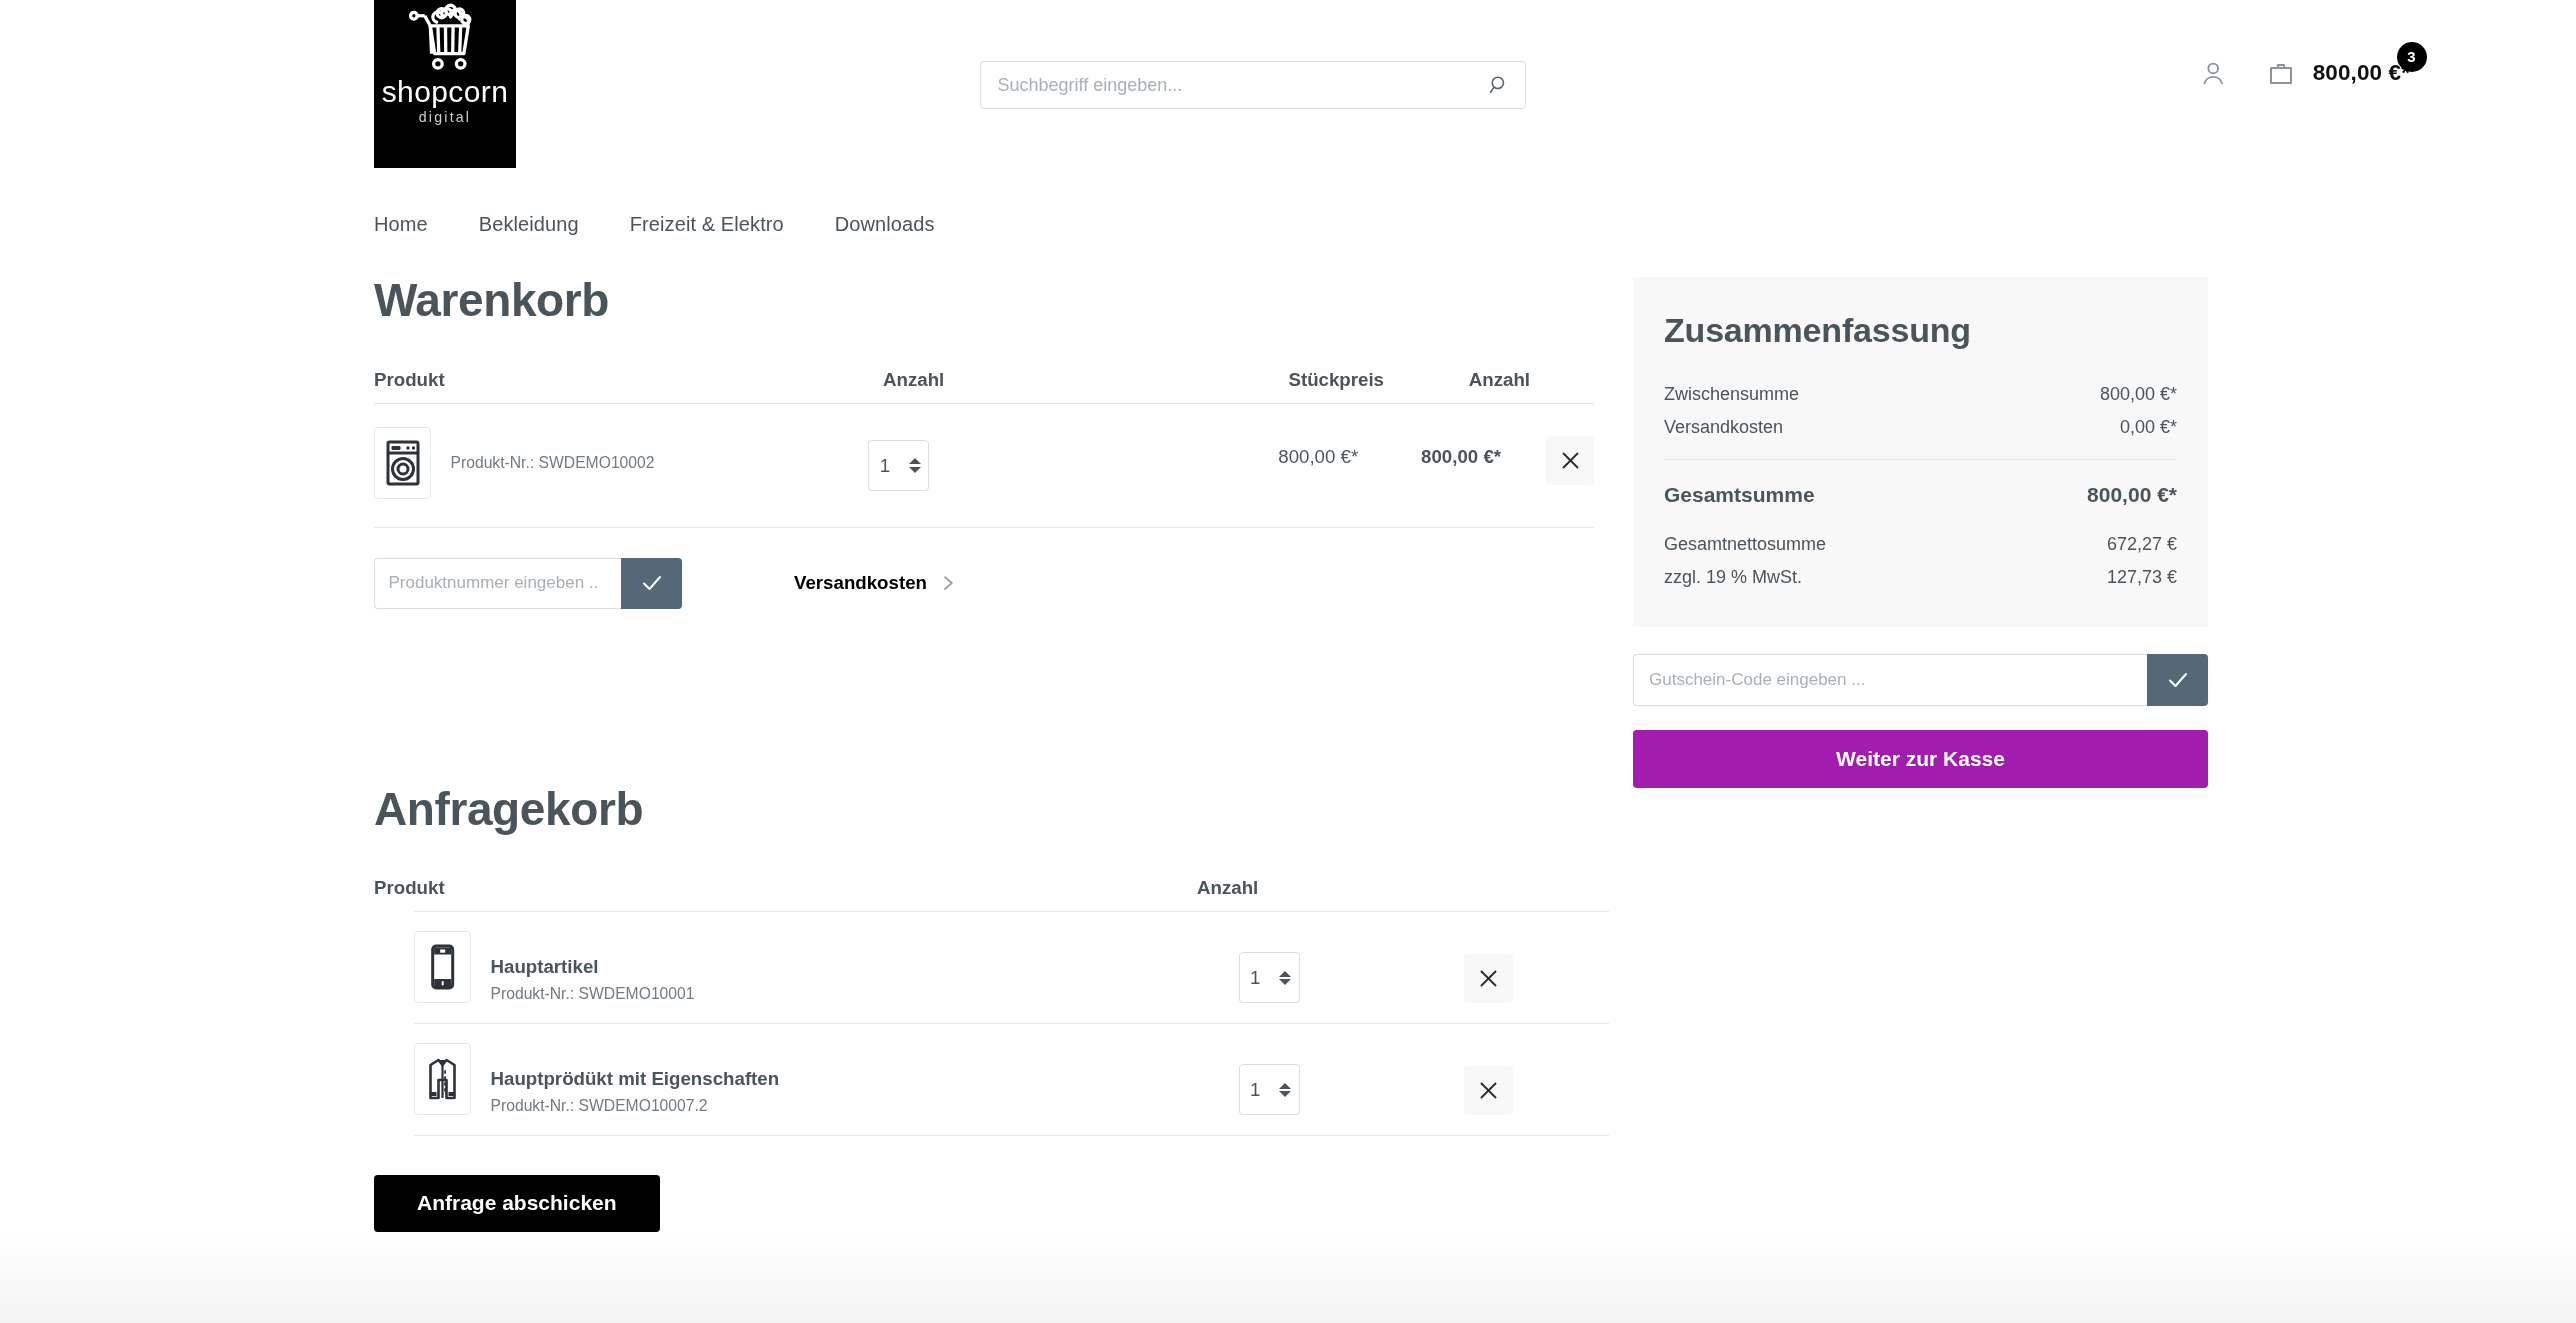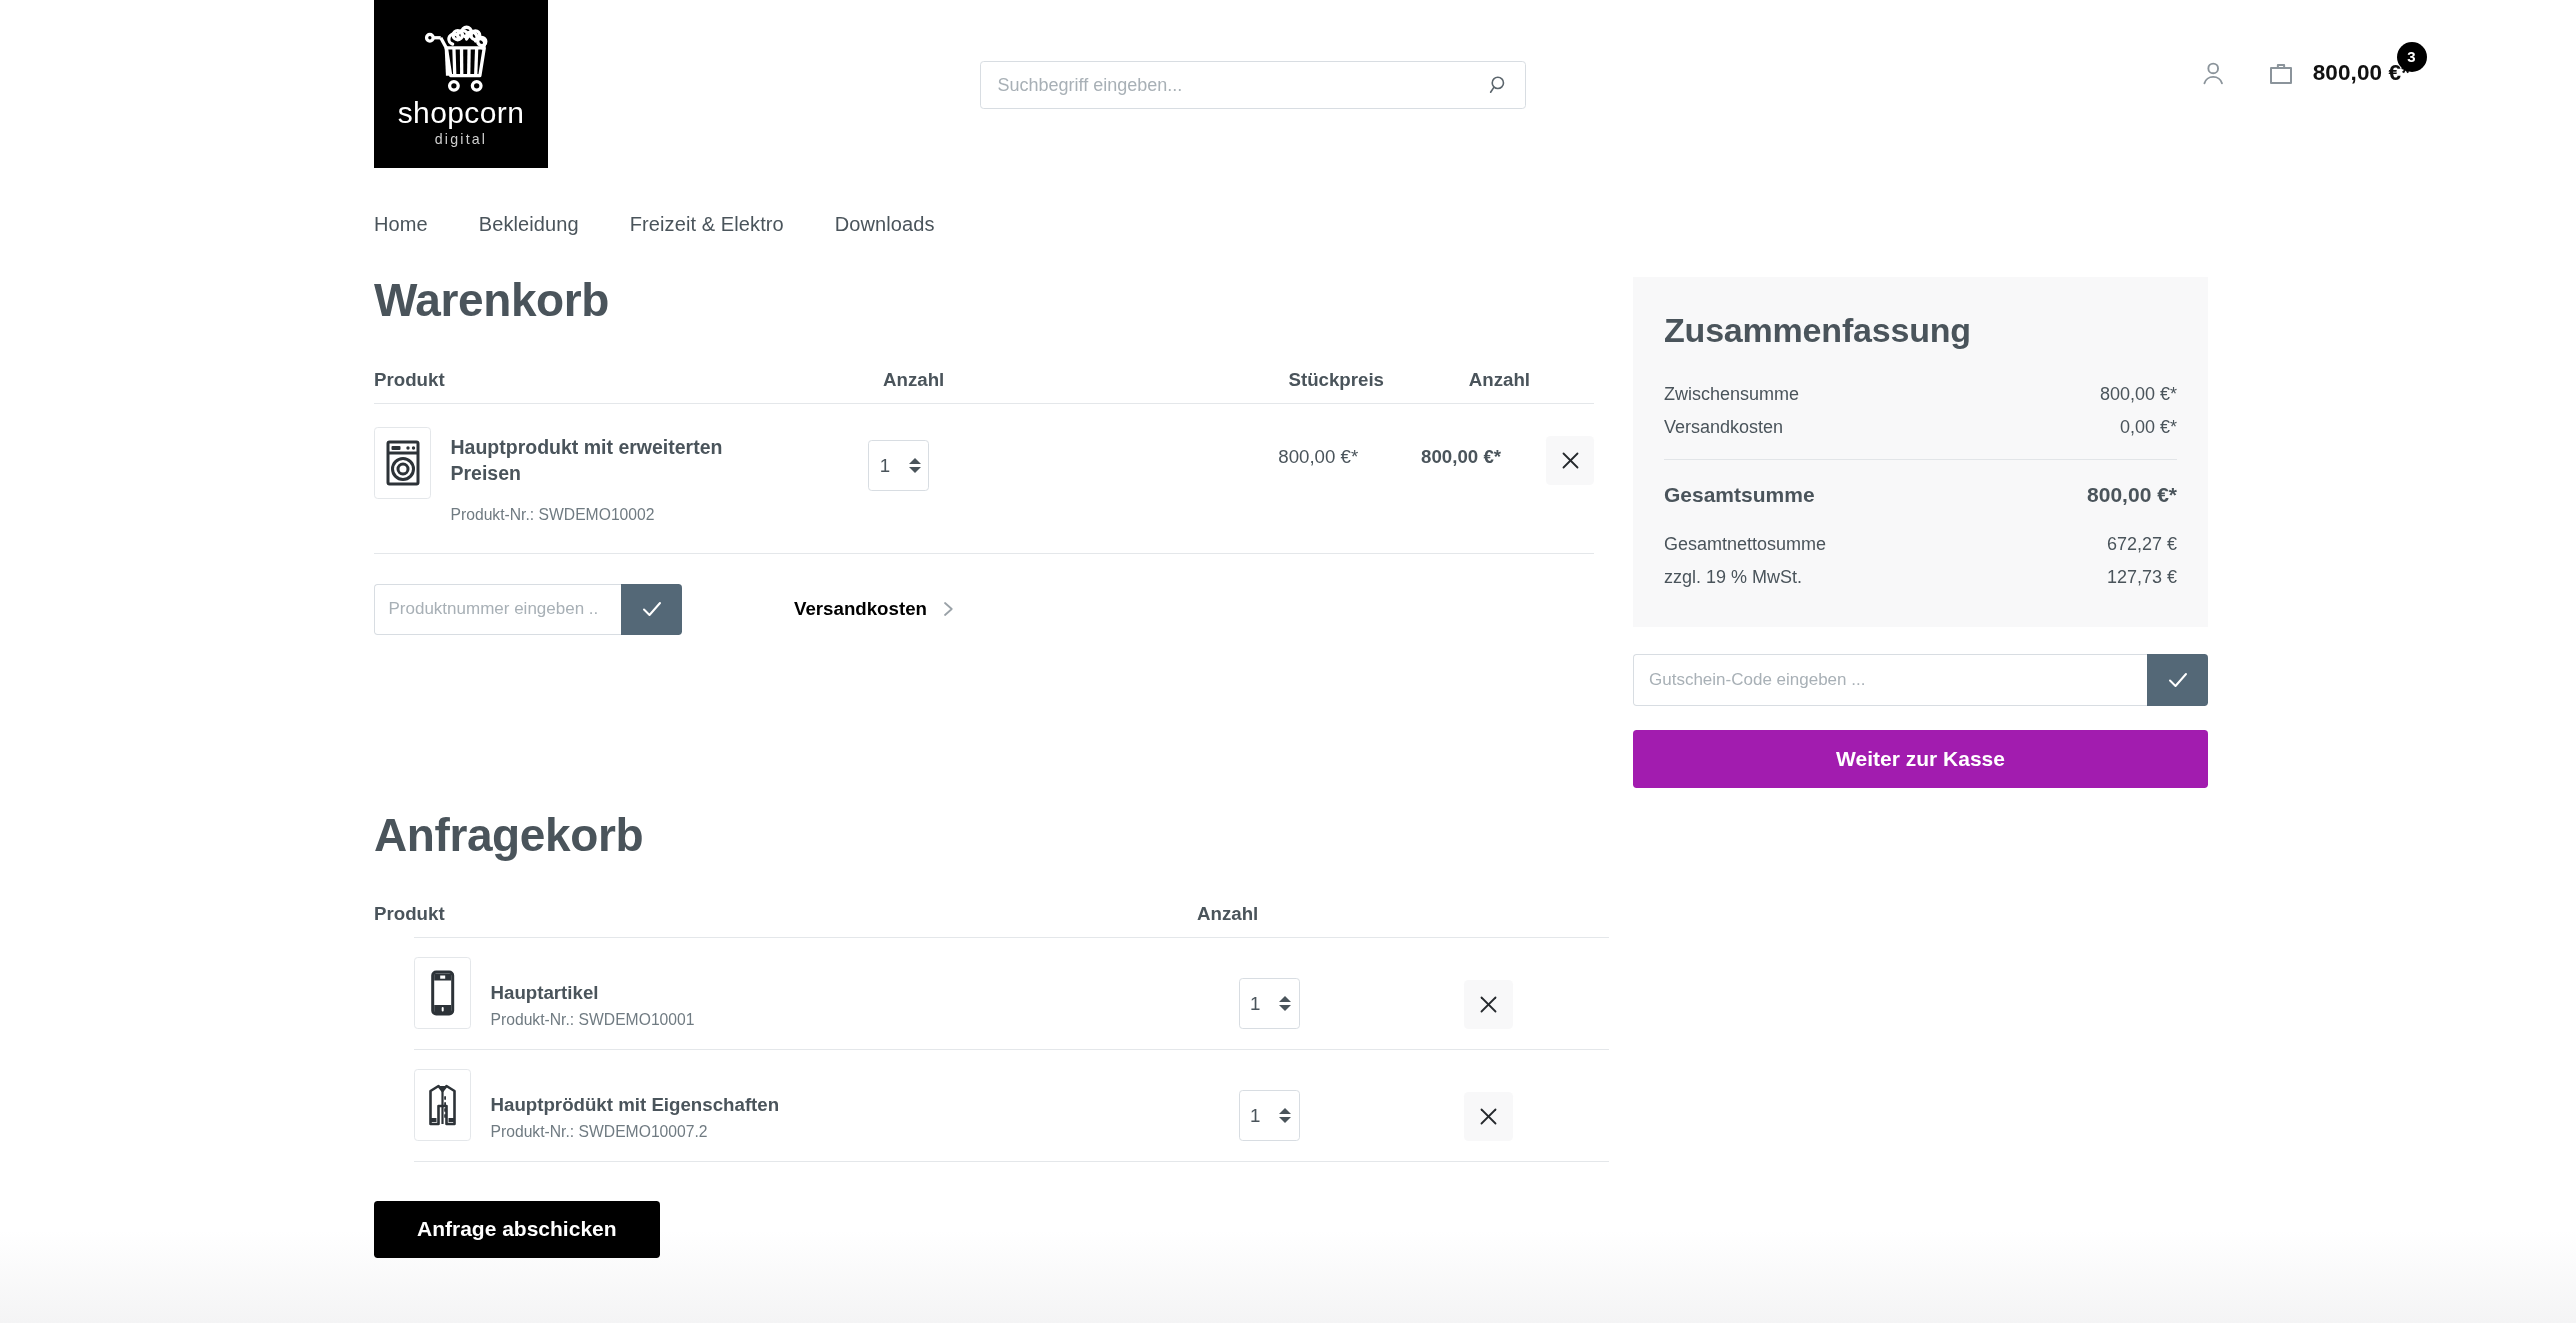--- a/index.html
+++ b/index.html
@@ -19,27 +19,27 @@
   .header {
     position: absolute;
     top: 0; left: 0;
     width: 2576px;
     height: 187px;
   }
   .logo {
     position: absolute;
     left: 374px;
     top: 0;
-    width: 174px;
+    width: 142px;
     height: 168px;
     background: #000000;
     display: flex;
     flex-direction: column;
     align-items: center;
-    justify-content: center;
+    justify-content: flex-start;
   }
   .logo-icon { width: 81px; height: 72px; margin-bottom: 4.5px; }
   .logo-word {
     color: #ffffff;
     font-size: 30px;
     letter-spacing: 0.4px;
     font-weight: 400;
     line-height: 1;
   }
   .logo-sub {
@@ -476,21 +476,20 @@
           <rect x="2" y="2" width="30" height="42" rx="1.5" fill="none" stroke="#2d3338" stroke-width="3"></rect>
           <line x1="2" y1="13" x2="32" y2="13" stroke="#2d3338" stroke-width="3"></line>
           <rect x="5.5" y="6" width="9" height="4" rx="1" fill="#2d3338"></rect>
           <circle cx="22" cy="8" r="1.7" fill="#2d3338"></circle>
           <circle cx="27.5" cy="8" r="1.7" fill="#2d3338"></circle>
           <circle cx="17" cy="29" r="10.5" fill="none" stroke="#2d3338" stroke-width="3"></circle>
           <circle cx="17" cy="29" r="5" fill="none" stroke="#2d3338" stroke-width="3"></circle>
         </svg>
       </div>
       <div class="prod-info">
-        <a class="prod-name" href="#" style="text-decoration:none;display:block;">Hauptprodukt mit erweiterten Preisen</a>
         <div class="prod-nr">Produkt-Nr.: SWDEMO10002</div>
       </div>
       <div class="qty-wrap">
         <div class="qty-box">
           <span class="qty-val">1</span>
           <span class="spinner">
             <span class="spin-up"></span>
             <span class="spin-down"></span>
           </span>
         </div>

